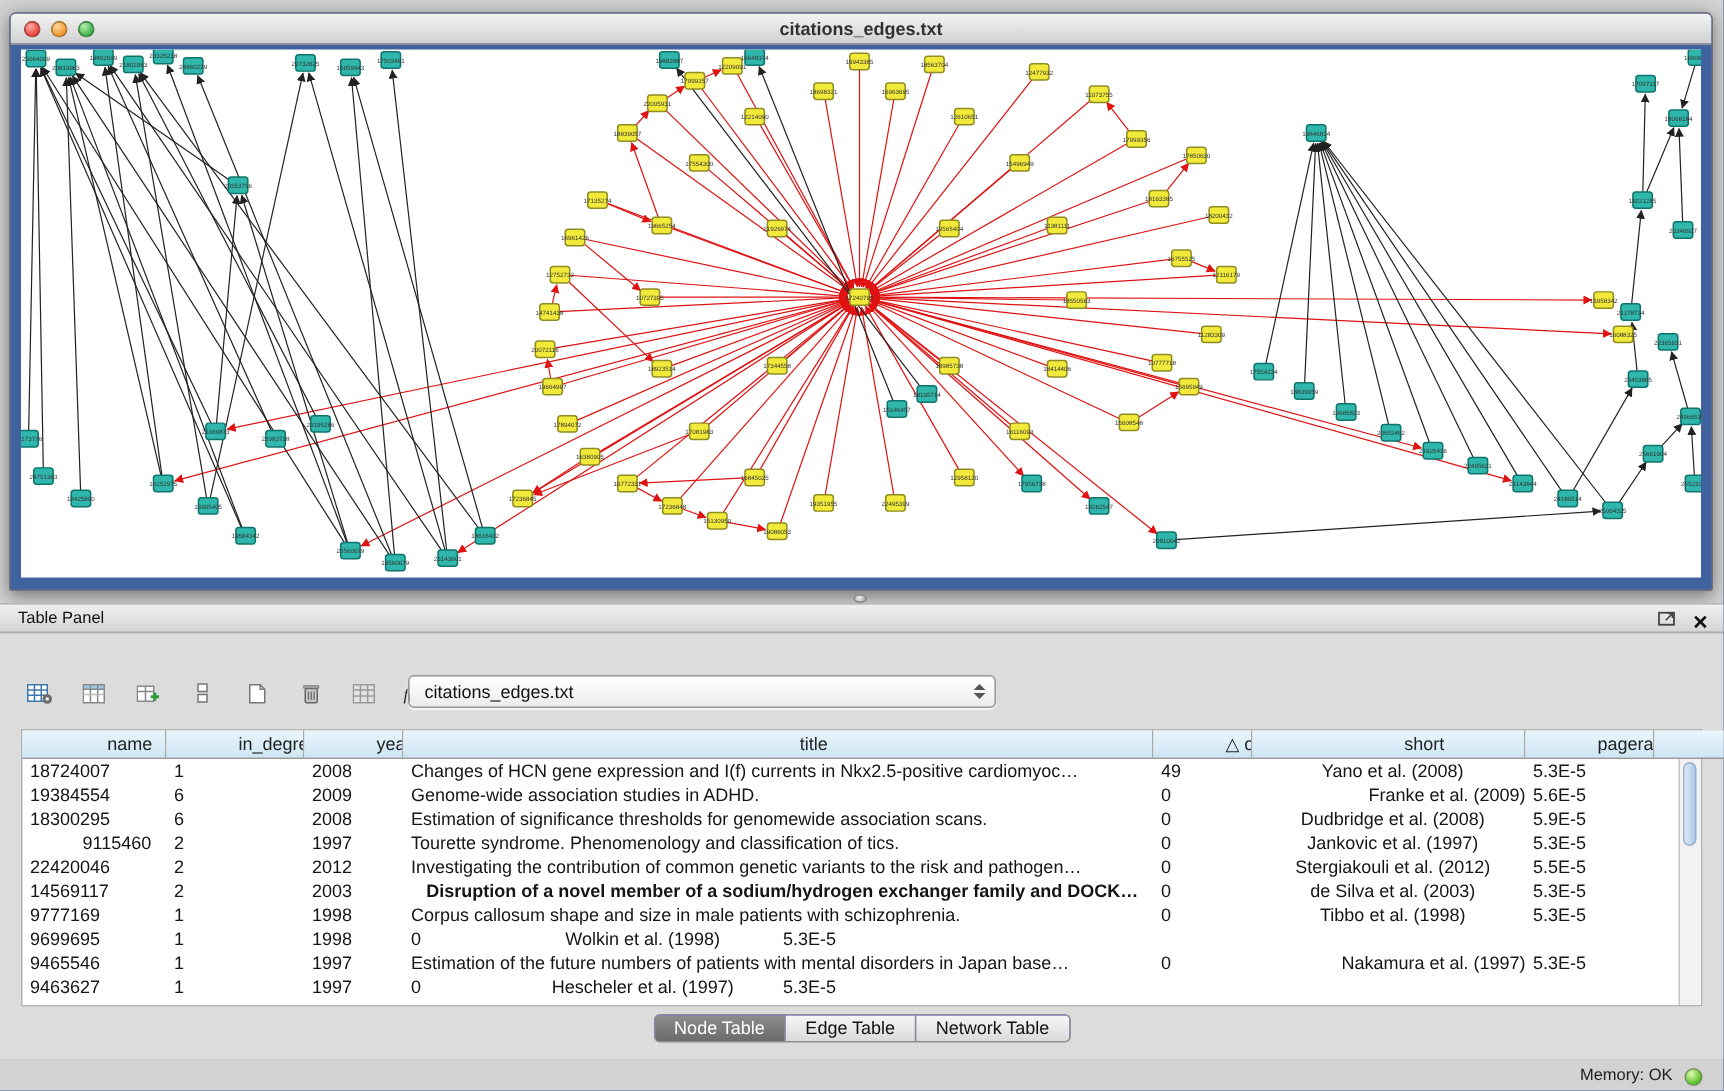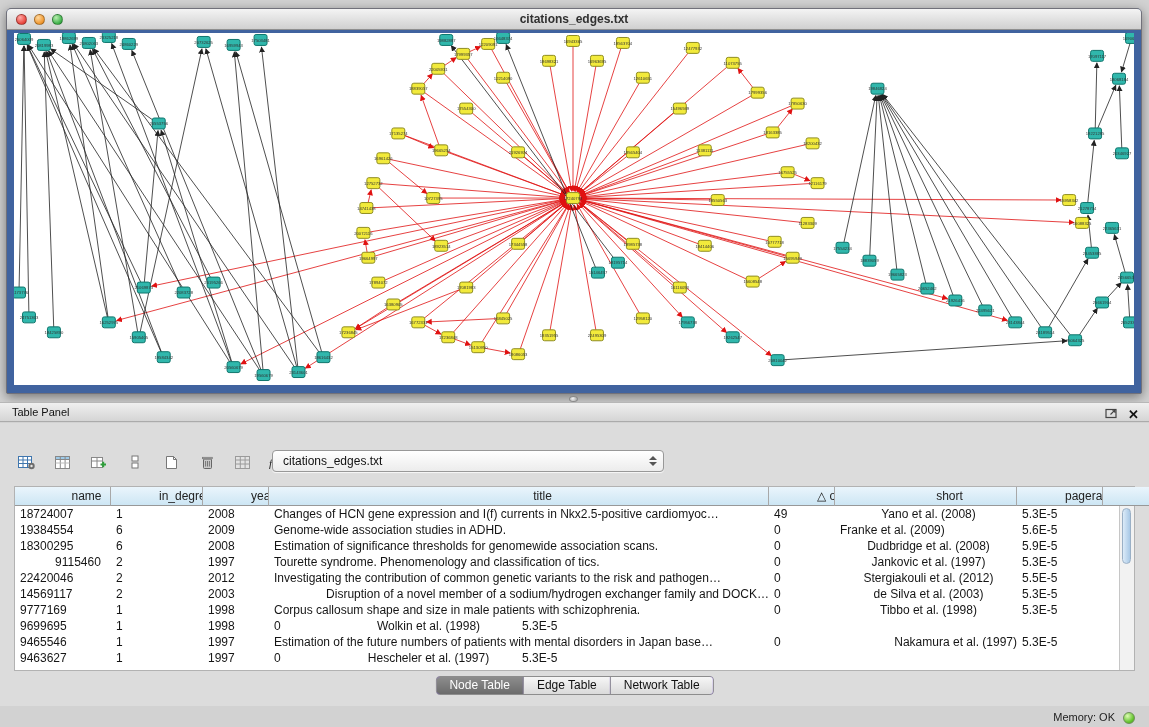--- a/index.html
+++ b/index.html
@@ -613,21 +613,21 @@
           <div class="td" style="width: 66px; text-align: left;">49</div>
           <div class="td" style="width: 182px; text-align: center;">Yano et al. (2008)</div>
           <div class="td" style="width: 86px; text-align: left;">5.3E-5</div>
         </div>
         <div class="tr">
           <div class="td" style="width: 96px; text-align: left;">19384554</div>
           <div class="td" style="width: 92px; text-align: left;">6</div>
           <div class="td" style="width: 66px; text-align: left;">2009</div>
           <div class="td" style="width: 500px; text-align: left;">Genome-wide association studies in ADHD.</div>
           <div class="td" style="width: 66px; text-align: left;">0</div>
-          <div class="td" style="width: 182px; text-align: left;">Franke et al. (2009)</div>
+          <div class="td" style="width: 182px; text-align: right;">Franke et al. (2009)</div>
           <div class="td" style="width: 86px; text-align: left;">5.6E-5</div>
         </div>
         <div class="tr">
           <div class="td" style="width: 96px; text-align: left;">18300295</div>
           <div class="td" style="width: 92px; text-align: left;">6</div>
           <div class="td" style="width: 66px; text-align: left;">2008</div>
           <div class="td" style="width: 500px; text-align: left;">Estimation of significance thresholds for genomewide association scans.</div>
           <div class="td" style="width: 66px; text-align: left;">0</div>
           <div class="td" style="width: 182px; text-align: center;">Dudbridge et al. (2008)</div>
           <div class="td" style="width: 86px; text-align: left;">5.9E-5</div>
@@ -647,21 +647,21 @@
           <div class="td" style="width: 66px; text-align: left;">2012</div>
           <div class="td" style="width: 500px; text-align: left;">Investigating the contribution of common genetic variants to the risk and pathogen…</div>
           <div class="td" style="width: 66px; text-align: left;">0</div>
           <div class="td" style="width: 182px; text-align: center;">Stergiakouli et al. (2012)</div>
           <div class="td" style="width: 86px; text-align: left;">5.5E-5</div>
         </div>
         <div class="tr">
           <div class="td" style="width: 96px; text-align: left;">14569117</div>
           <div class="td" style="width: 92px; text-align: left;">2</div>
           <div class="td" style="width: 66px; text-align: left;">2003</div>
-          <div class="td" style="width: 500px; text-align: right;">Disruption of a novel member of a sodium/hydrogen exchanger family and DOCK…</div>
+          <div class="td" style="width: 500px; text-align: center; font-weight: bold;">Disruption of a novel member of a sodium/hydrogen exchanger family and DOCK…</div>
           <div class="td" style="width: 66px; text-align: left;">0</div>
           <div class="td" style="width: 182px; text-align: center;">de Silva et al. (2003)</div>
           <div class="td" style="width: 86px; text-align: left;">5.3E-5</div>
         </div>
         <div class="tr">
           <div class="td" style="width: 96px; text-align: left;">9777169</div>
           <div class="td" style="width: 92px; text-align: left;">1</div>
           <div class="td" style="width: 66px; text-align: left;">1998</div>
           <div class="td" style="width: 500px; text-align: left;">Corpus callosum shape and size in male patients with schizophrenia.</div>
           <div class="td" style="width: 66px; text-align: left;">0</div>

